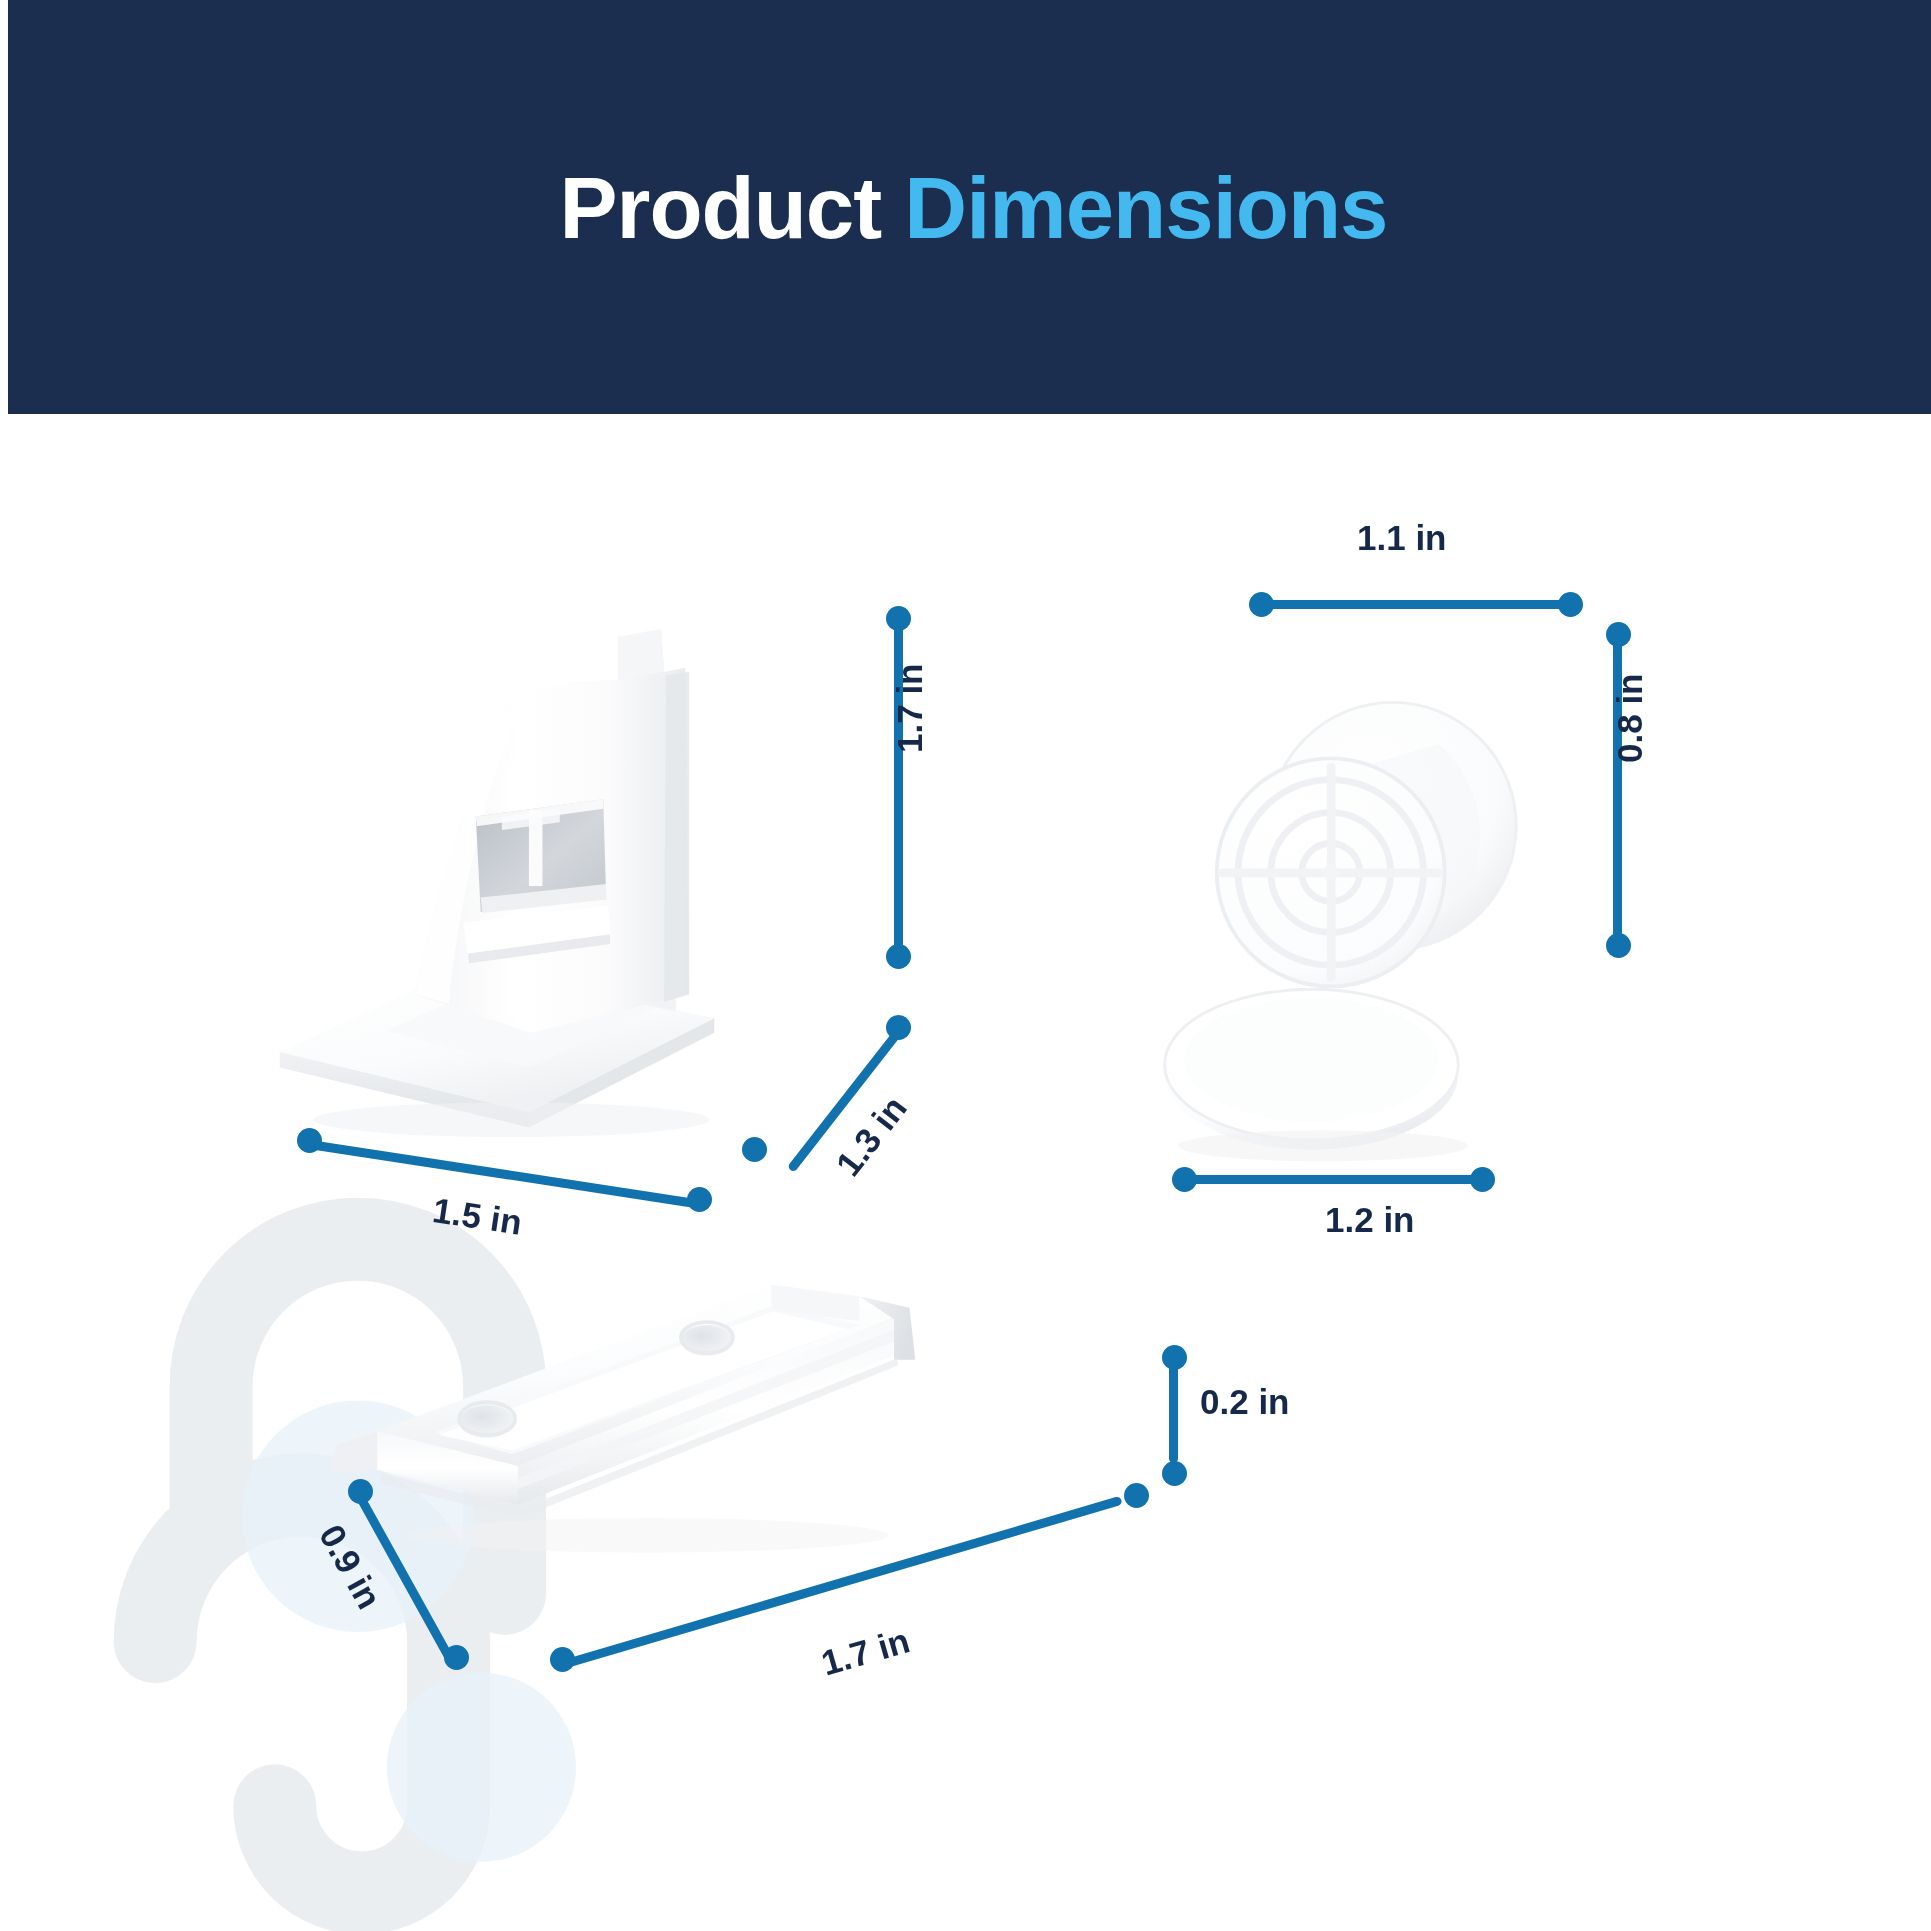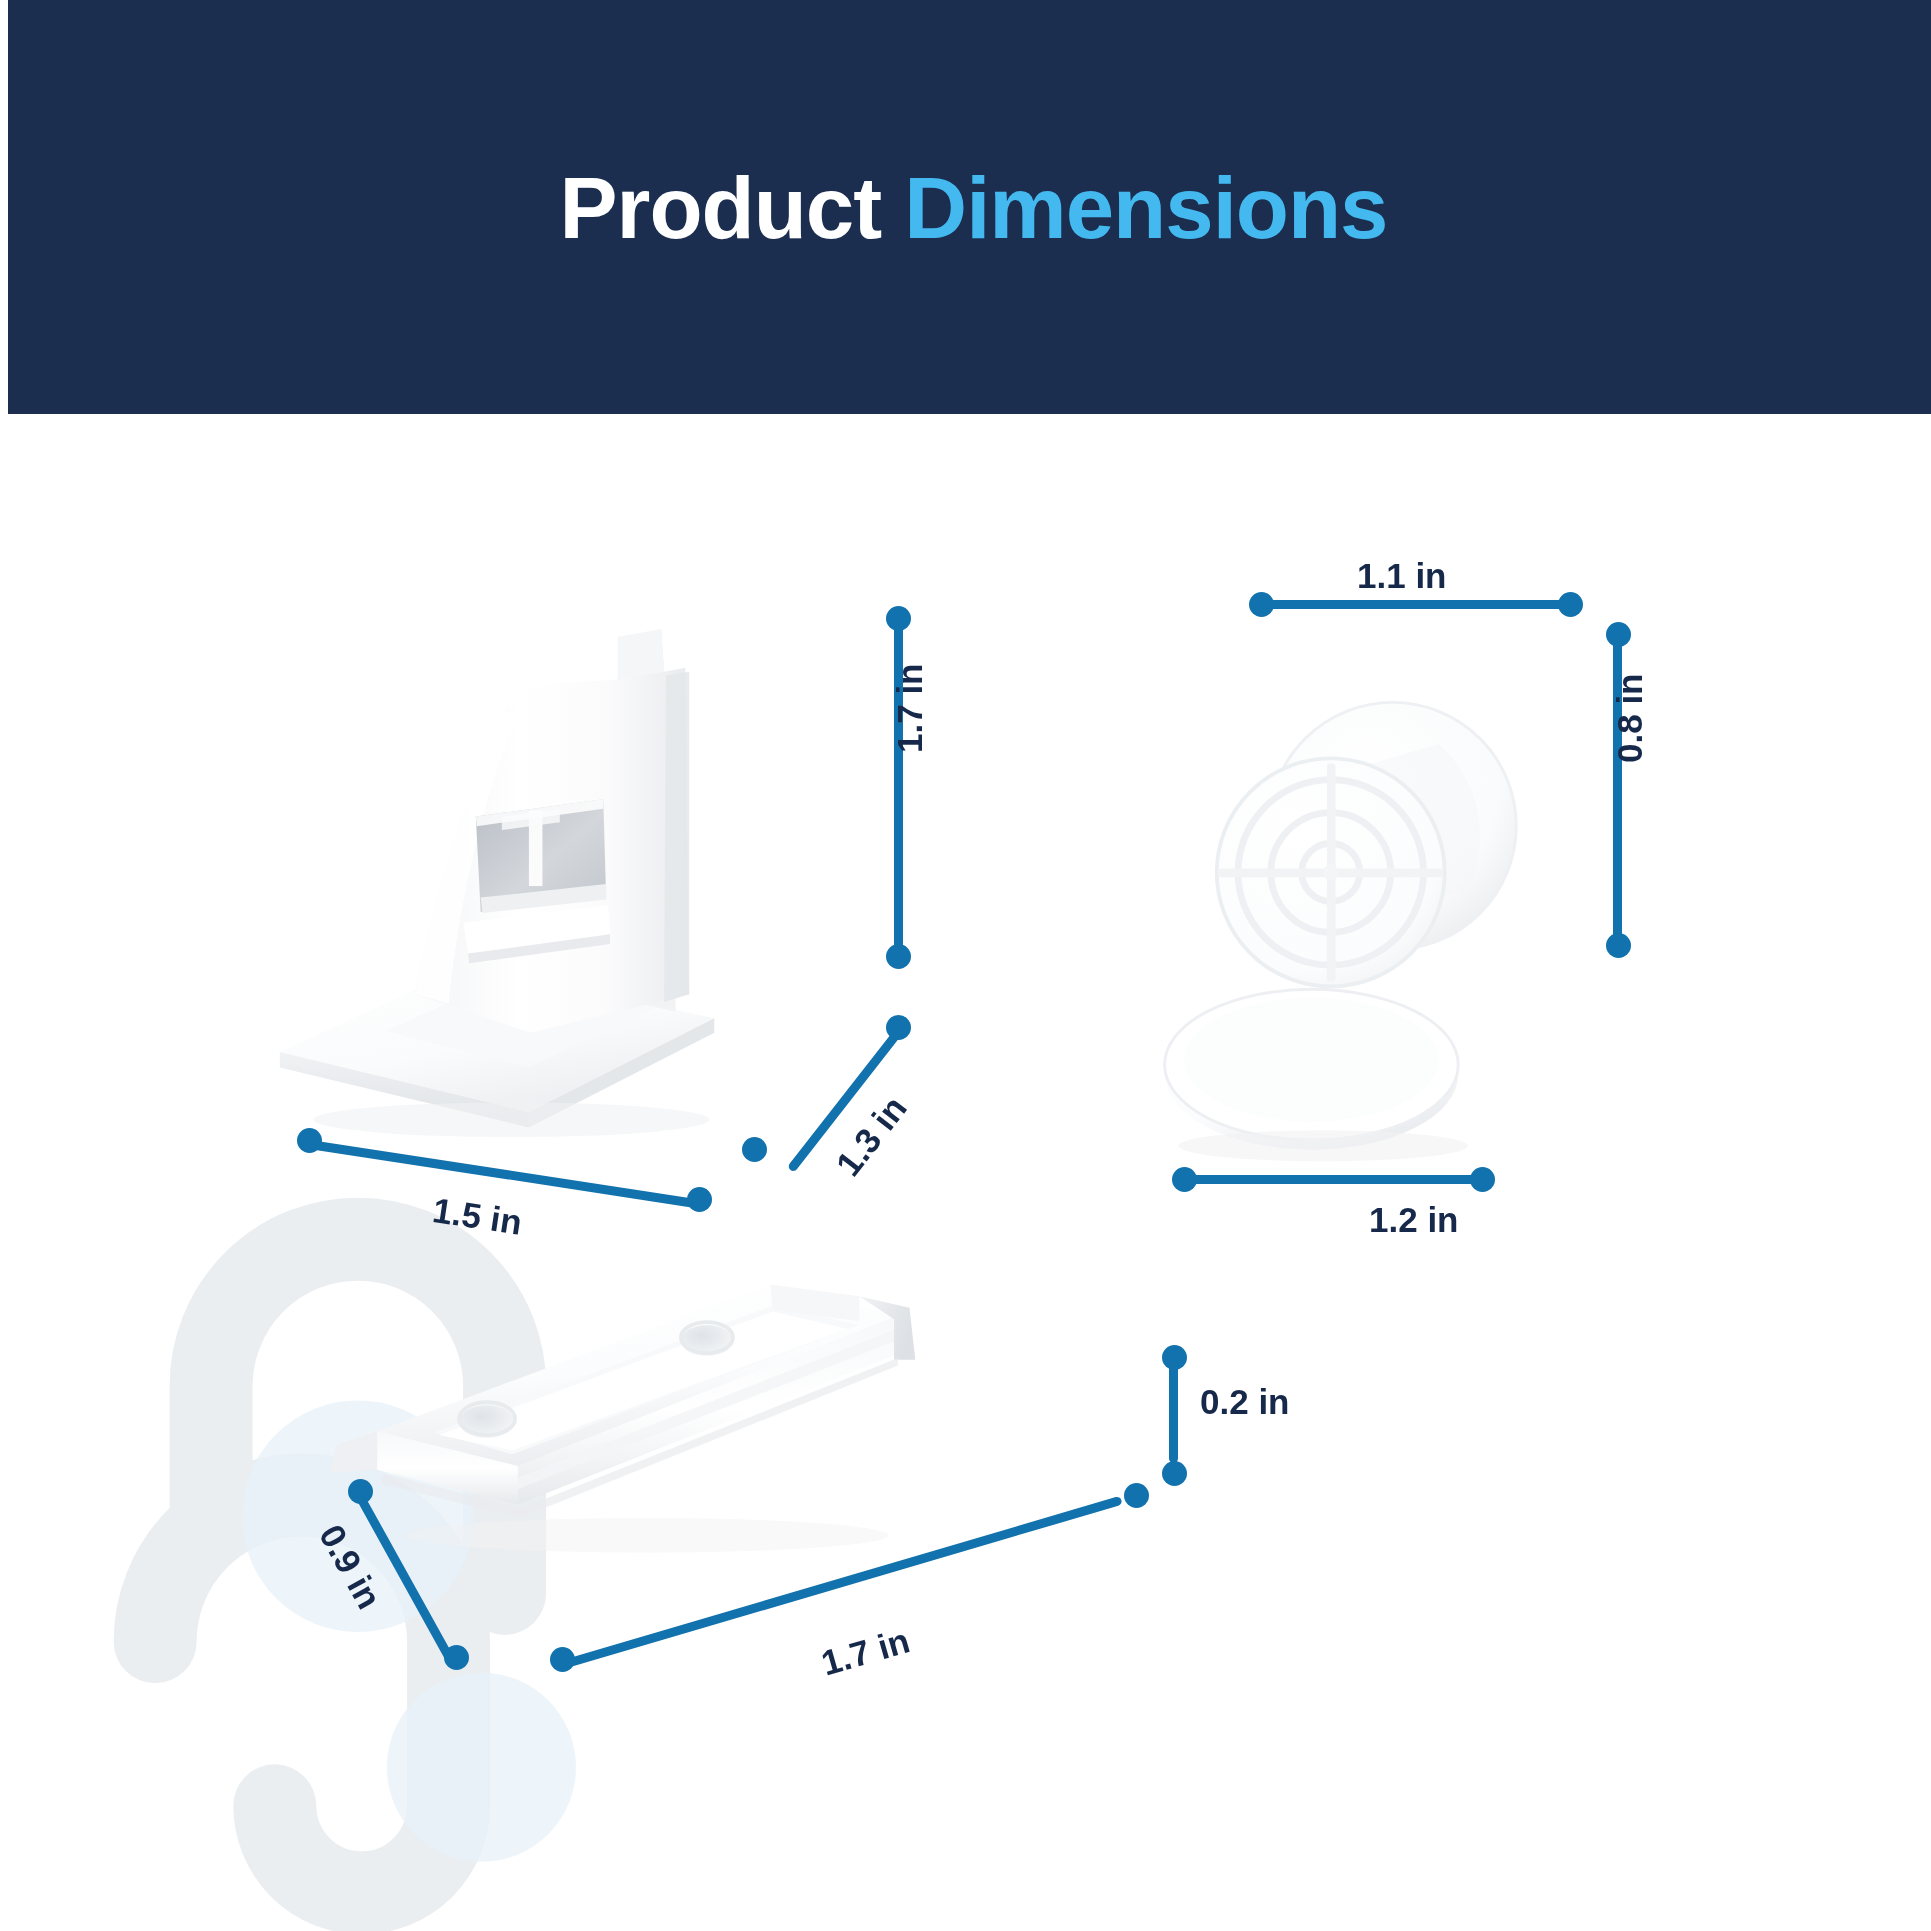--- a/index.html
+++ b/index.html
@@ -198,35 +198,35 @@
       <ellipse cx="168" cy="447" rx="132" ry="64" fill="#fcfdfd"></ellipse>
 
       <ellipse cx="180" cy="536" rx="150" ry="16" fill="#f1f2f4" opacity="0.6"></ellipse>
     </svg>
   </div>
 
   <div>
     <div class="dot" style="left:1249px; top:592px;"></div>
     <div class="meas-line" style="left:1262px; top:600px; width:309px; height:8.7px;"></div>
     <div class="dot" style="left:1558px; top:592px;"></div>
-    <div class="meas-label" style="left:1357px; top:556px;">1.1 in</div>
+    <div class="meas-label" style="left:1357px; top:518px;">1.1 in</div>
   </div>
 
   <div>
     <div class="dot" style="left:1606px; top:622px;"></div>
     <div class="meas-line" style="left:1613px; top:633px; width:8.7px; height:311px;"></div>
     <div class="dot" style="left:1606px; top:933px;"></div>
     <div class="meas-label" style="left:1610px; top:763px; transform:rotate(-90deg); transform-origin:0 0;">0.8 in</div>
   </div>
 
   <div>
     <div class="dot" style="left:1172px; top:1167px;"></div>
     <div class="meas-line" style="left:1185px; top:1175px; width:297px; height:8.7px;"></div>
     <div class="dot" style="left:1470px; top:1167px;"></div>
-    <div class="meas-label" style="left:1325px; top:1200px;margin-left:44px;">1.2 in</div>
+    <div class="meas-label" style="left:1325px; top:1200px;">1.2 in</div>
   </div>
 
   <div class="product" style="left:319px; top:1246px; width:801px; height:434px;">
     <svg width="801" height="434" viewBox="0 0 830 450" xmlns="http://www.w3.org/2000/svg">
       <defs>
         <linearGradient id="gStrapTop" x1="0" y1="0" x2="0.2" y2="1">
           <stop offset="0%" stop-color="#ffffff"></stop>
           <stop offset="55%" stop-color="#fbfcfd"></stop>
           <stop offset="100%" stop-color="#eceef1"></stop>
         </linearGradient>

